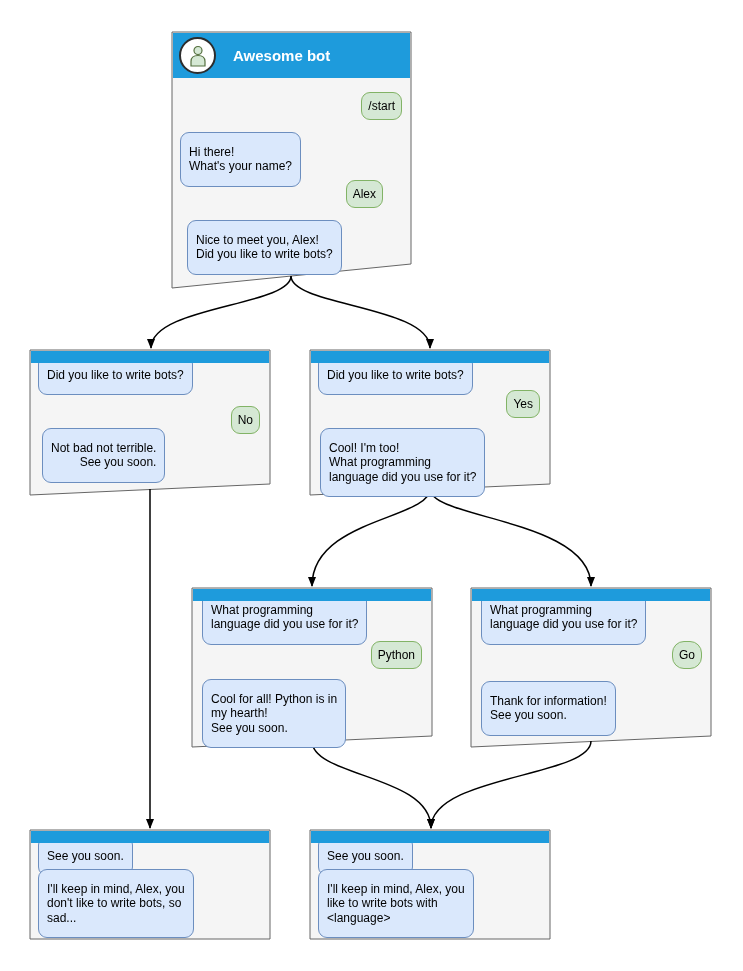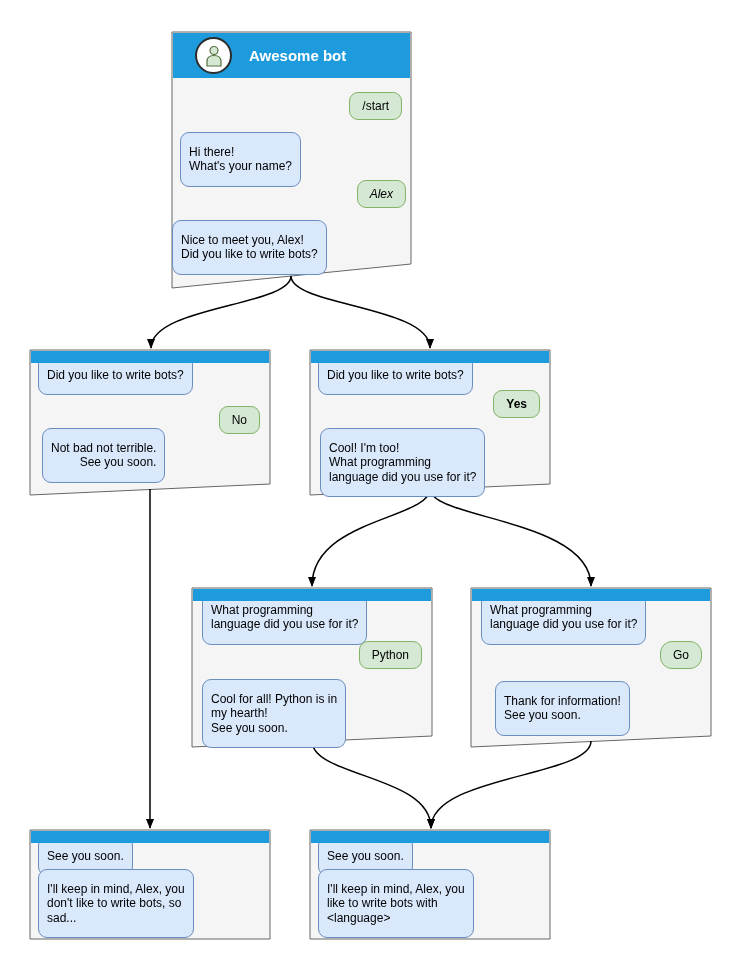--- a/index.html
+++ b/index.html
@@ -18,38 +18,38 @@
     font-family:"Liberation Sans",sans-serif;color:#000;overflow:hidden;
   }
   .underlay{position:absolute;left:0;top:0;z-index:0;}
   .win{position:absolute;z-index:1;}
   .win-header{
     position:absolute;left:1px;top:1px;width:calc(100% - 2px);
     background:var(--header-blue);z-index:3;
     display:flex;align-items:center;
   }
   .win-header.thin{height:12px;}
-  .win-header.main{height:45px;padding-left:22px;gap:17px;}
+  .win-header.main{height:45px;padding-left:6px;gap:17px;}
   .win-title{color:#fff;font-weight:bold;font-size:15px;}
   .avatar{
     width:37px;height:37px;border-radius:50%;background:#fff;
     border:2px solid #2d2d2d;display:flex;align-items:center;justify-content:center;
   }
   .avatar svg{width:24px;height:24px;}
   .bubble{
     position:absolute;z-index:1;font-size:12px;line-height:1.2;
     border-radius:9px;white-space:pre-line;
   }
   .bubble.bot{
     background:var(--bot-fill);border:1px solid var(--bot-border);
     padding:12px 8px;text-align:left;
   }
   .bubble.user{
     background:var(--user-fill);border:1px solid var(--user-border);
-    padding:6px 12px;text-align:center;
+    padding:6px 6px;text-align:center;
   }
 </style>
 </head>
 <body>
 
 <div class="canvas">
 
   <svg class="underlay" width="743" height="971" viewBox="0 0 743 971">
     <defs>
       <marker id="arrow" viewBox="0 0 10 10" refX="9" refY="5" markerWidth="10" markerHeight="10" orient="auto-start-reverse" markerUnits="userSpaceOnUse">
@@ -80,58 +80,58 @@
         <svg viewBox="0 0 24 24">
           <circle cx="12" cy="6.5" r="4" fill="#d5e8d4" stroke="#55703f" stroke-width="1.2"></circle>
           <path d="M5,22 V17.5 C5,13.5 8,11.5 12,11.5 C16,11.5 19,13.5 19,17.5 V22 Z" fill="#d5e8d4" stroke="#55703f" stroke-width="1.2"></path>
         </svg>
       </span>
       <span class="win-title">Awesome bot</span>
     </div>
     <div class="bubble user" style="right:9px;top:60px;">/start</div>
     <div class="bubble bot" style="left:8px;top:100px;">Hi there!
 What's your name?</div>
-    <div class="bubble user" style="right:5px;top:148px;font-style:italic;">Alex</div>
-    <div class="bubble bot" style="left:0;top:188px;">Nice to meet you, Alex!
+    <div class="bubble user" style="right:28px;top:148px;">Alex</div>
+    <div class="bubble bot" style="left:15px;top:188px;">Nice to meet you, Alex!
 Did you like to write bots?</div>
   </div>
 
   <div class="win" style="left:30px;top:350px;width:240px;height:145px;">
     <div class="win-header thin"></div>
     <div class="bubble bot" style="left:8px;top:5px;">Did you like to write bots?</div>
     <div class="bubble user" style="right:10px;top:56px;">No</div>
     <div class="bubble bot" style="left:12px;top:78px;text-align:right;">Not bad not terrible.
 See you soon.</div>
   </div>
 
   <div class="win" style="left:310px;top:350px;width:240px;height:145px;">
     <div class="win-header thin"></div>
     <div class="bubble bot" style="left:8px;top:5px;">Did you like to write bots?</div>
-    <div class="bubble user" style="right:10px;top:40px;font-weight:bold;">Yes</div>
+    <div class="bubble user" style="right:10px;top:40px;">Yes</div>
     <div class="bubble bot" style="left:10px;top:78px;">Cool! I'm too!
 What programming
 language did you use for it?</div>
   </div>
 
   <div class="win" style="left:192px;top:588px;width:240px;height:159px;">
     <div class="win-header thin"></div>
     <div class="bubble bot" style="left:10px;top:2px;">What programming
 language did you use for it?</div>
     <div class="bubble user" style="right:10px;top:53px;text-align:right;">Python</div>
     <div class="bubble bot" style="left:10px;top:91px;">Cool for all! Python is in
 my hearth!
 See you soon.</div>
   </div>
 
   <div class="win" style="left:471px;top:588px;width:240px;height:159px;">
     <div class="win-header thin"></div>
     <div class="bubble bot" style="left:10px;top:2px;">What programming
 language did you use for it?</div>
     <div class="bubble user" style="right:9px;top:53px;border-radius:12px;">Go</div>
-    <div class="bubble bot" style="left:24px;top:93px;">Thank for information!
+    <div class="bubble bot" style="left:10px;top:93px;">Thank for information!
 See you soon.</div>
   </div>
 
   <div class="win" style="left:30px;top:830px;width:240px;height:109px;">
     <div class="win-header thin"></div>
     <div class="bubble bot" style="left:8px;top:6px;">See you soon.</div>
     <div class="bubble bot" style="left:8px;top:39px;">I'll keep in mind, Alex, you
 don't like to write bots, so
 sad...</div>
   </div>

